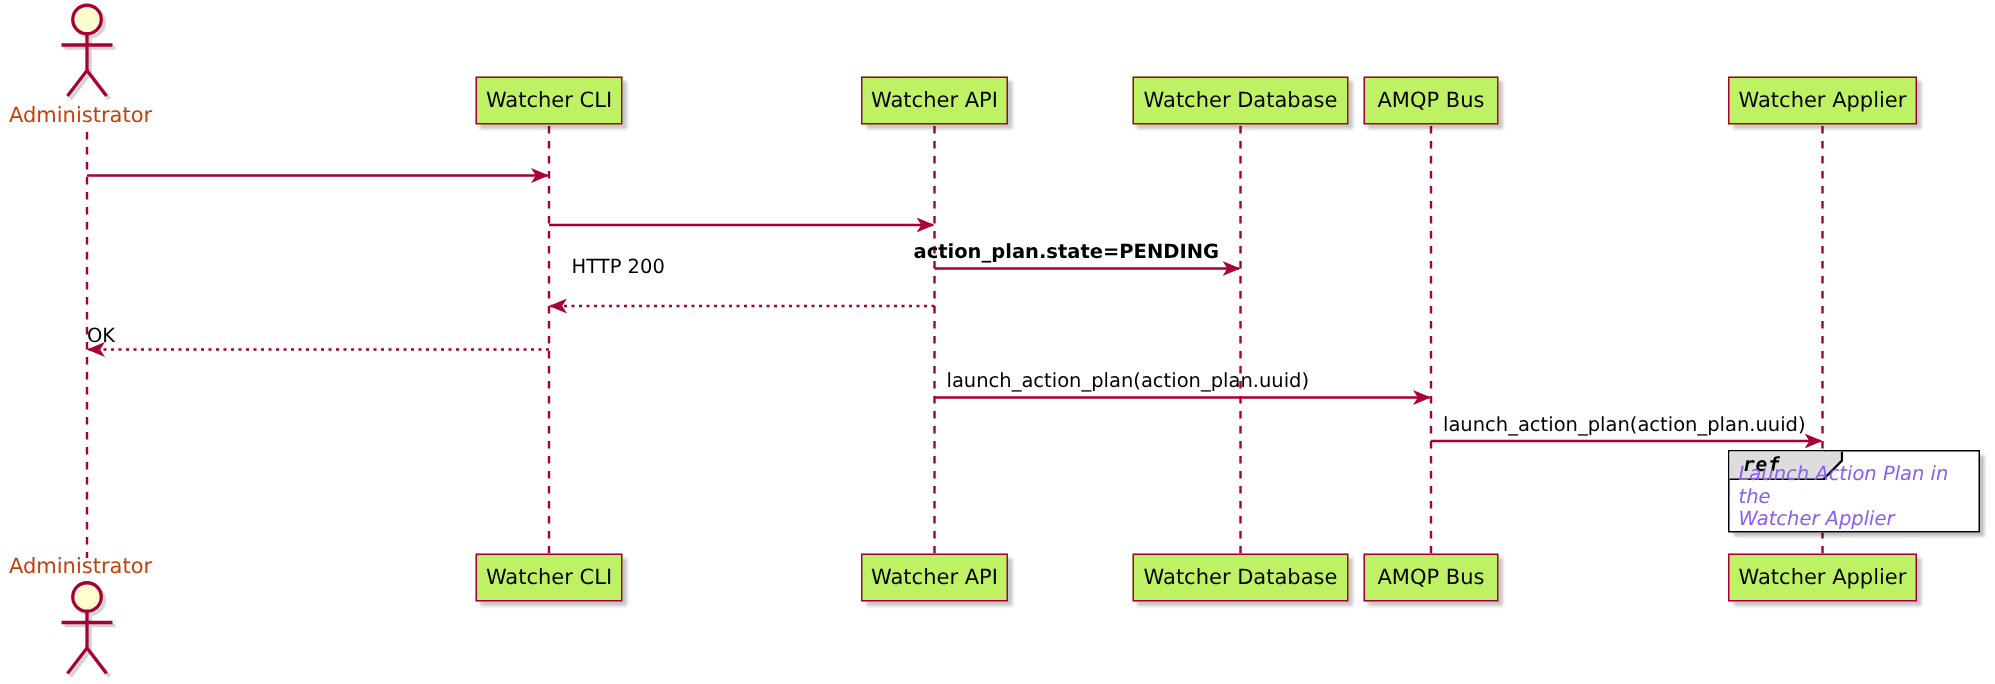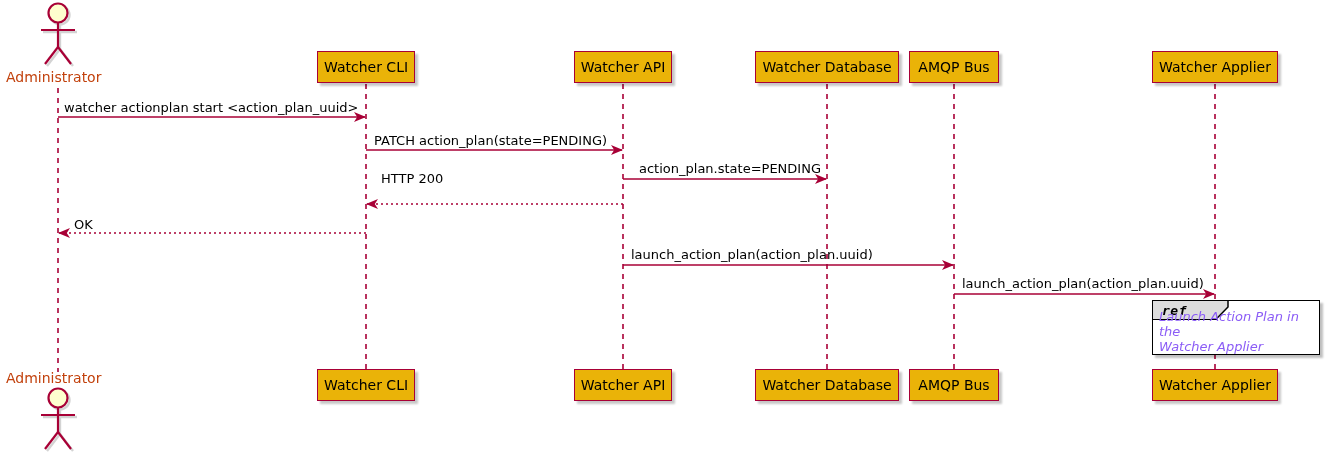--- a/index.html
+++ b/index.html
@@ -18,21 +18,21 @@
     background: #FFFFFF;
     overflow: hidden;
   }
   #diagram svg {
     position: absolute;
     left: 0;
     top: 0;
   }
   .pu-box {
     position: absolute;
-    background: #eab308;
+    background: #bef264;
     border: 1.5px solid #A80036;
     box-shadow: 3px 3px 2px rgba(0,0,0,0.22);
     box-sizing: border-box;
     display: flex;
     align-items: center;
     justify-content: center;
     font-size: 14px;
     color: #000000;
     white-space: nowrap;
     line-height: 1;
@@ -182,25 +182,23 @@
   <div class="pu-box" style="left:909px;  top:369px; width:90px;  height:32px;">
     <span>AMQP Bus</span>
   </div>
   <div class="pu-box" style="left:1152px; top:369px; width:126px; height:32px;">
     <span>Watcher Applier</span>
   </div>
 
   <div class="actor-label" style="left:6px; top:70px;">Administrator</div>
   <div class="actor-label" style="left:6px; top:371px;">Administrator</div>
 
-  <div class="msg-label" style="left:64px;  top:101px;">watcher actionplan start &lt;action_plan_uuid&gt;</div>
-  <div class="msg-label" style="left:374px; top:134px;">PATCH action_plan(state=PENDING)</div>
-  <div class="msg-label" style="left:639px; top:162px;">action_plan.state=PENDING</div>
+  <div class="msg-label" style="left:609px; top:162px;font-weight:bold;">action_plan.state=PENDING</div>
   <div class="msg-label" style="left:381px; top:172px;">HTTP 200</div>
-  <div class="msg-label" style="left:74px;  top:218px;">OK</div>
+  <div class="msg-label" style="left:58px;  top:218px;">OK</div>
   <div class="msg-label" style="left:631px; top:248px;">launch_action_plan(action_plan.uuid)</div>
   <div class="msg-label" style="left:962px; top:277px;">launch_action_plan(action_plan.uuid)</div>
 
   <div class="ref-frame" style="left:1152px; top:300px; width:168px; height:55px;">
     <div class="ref-tab" style="width:64px;">
       <span>ref</span>
     </div>
 
     <svg style="position:absolute; left:62px; top:0; width:14px; height:20px;">
       <path d="M0,0 L13,0 L13,6 L1,18.2 L0,18.2 Z" fill="#DDDDDD" stroke="none"></path>

